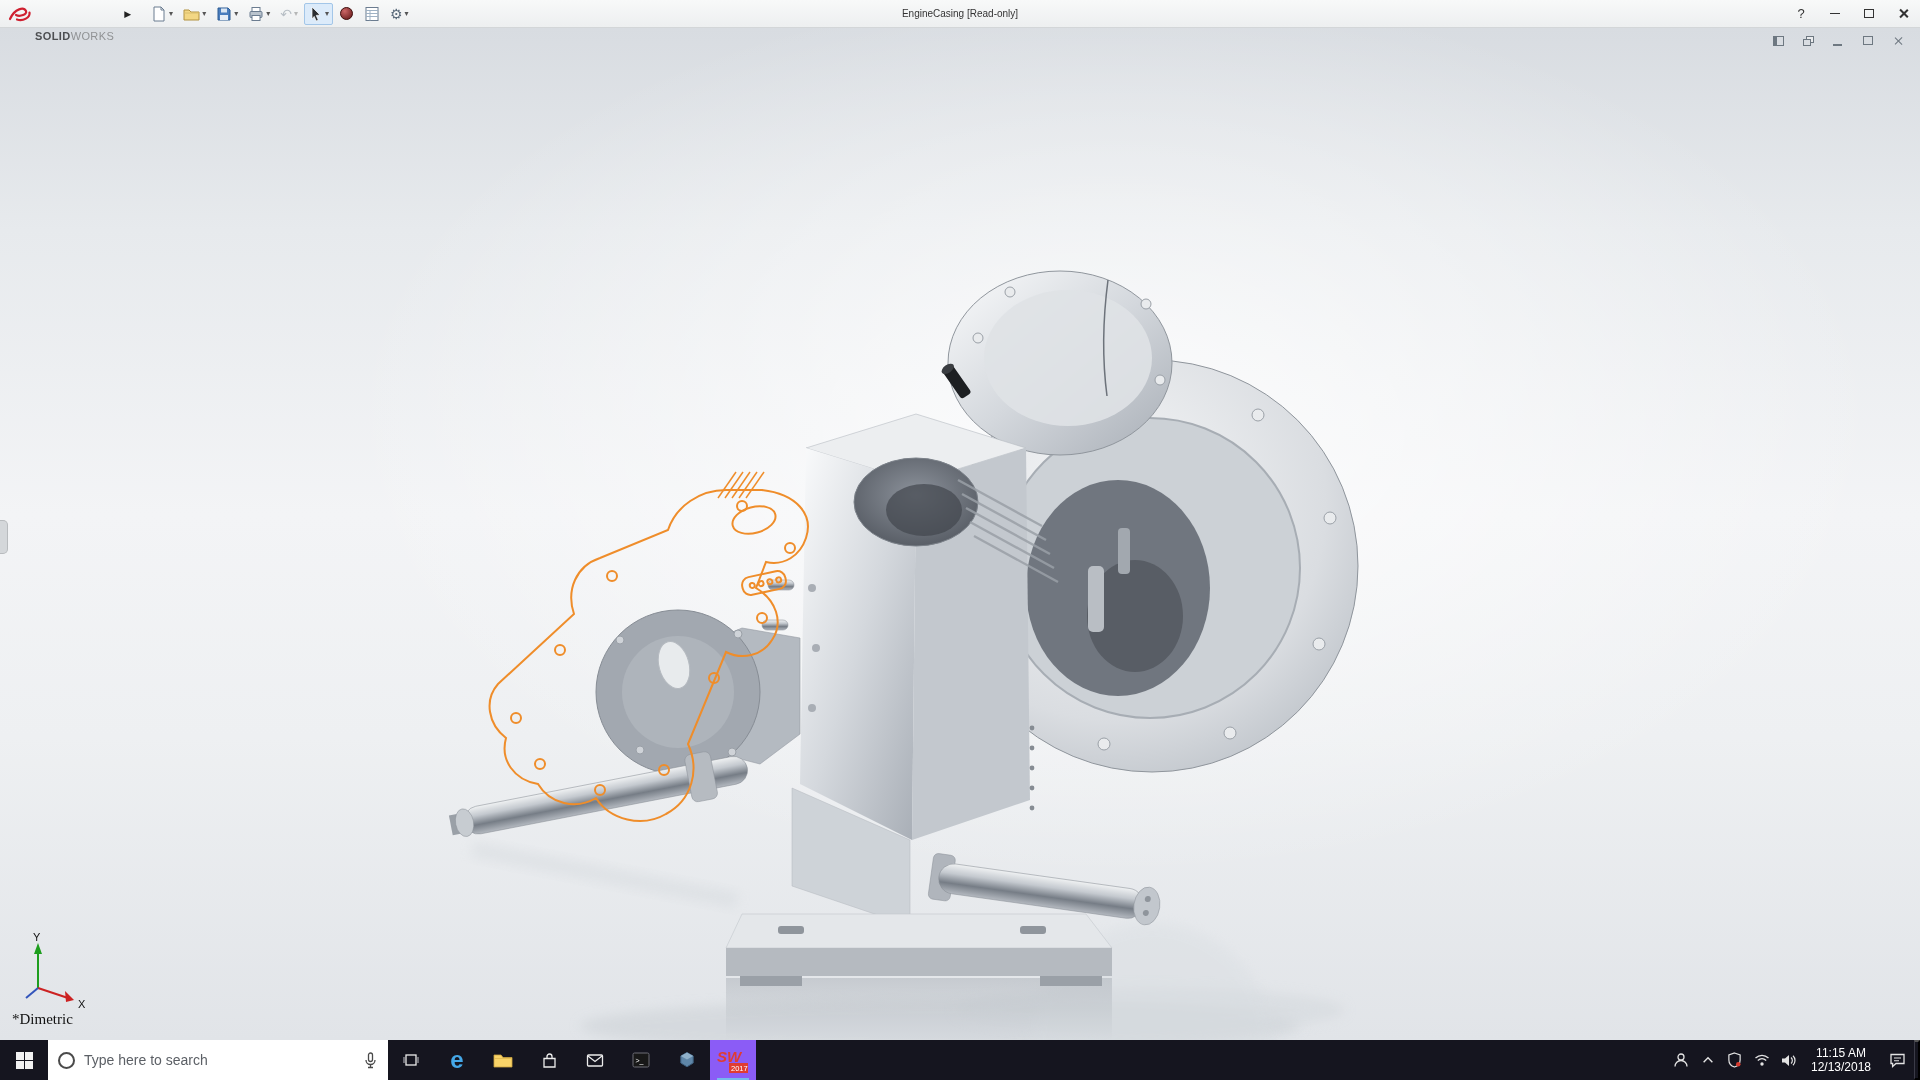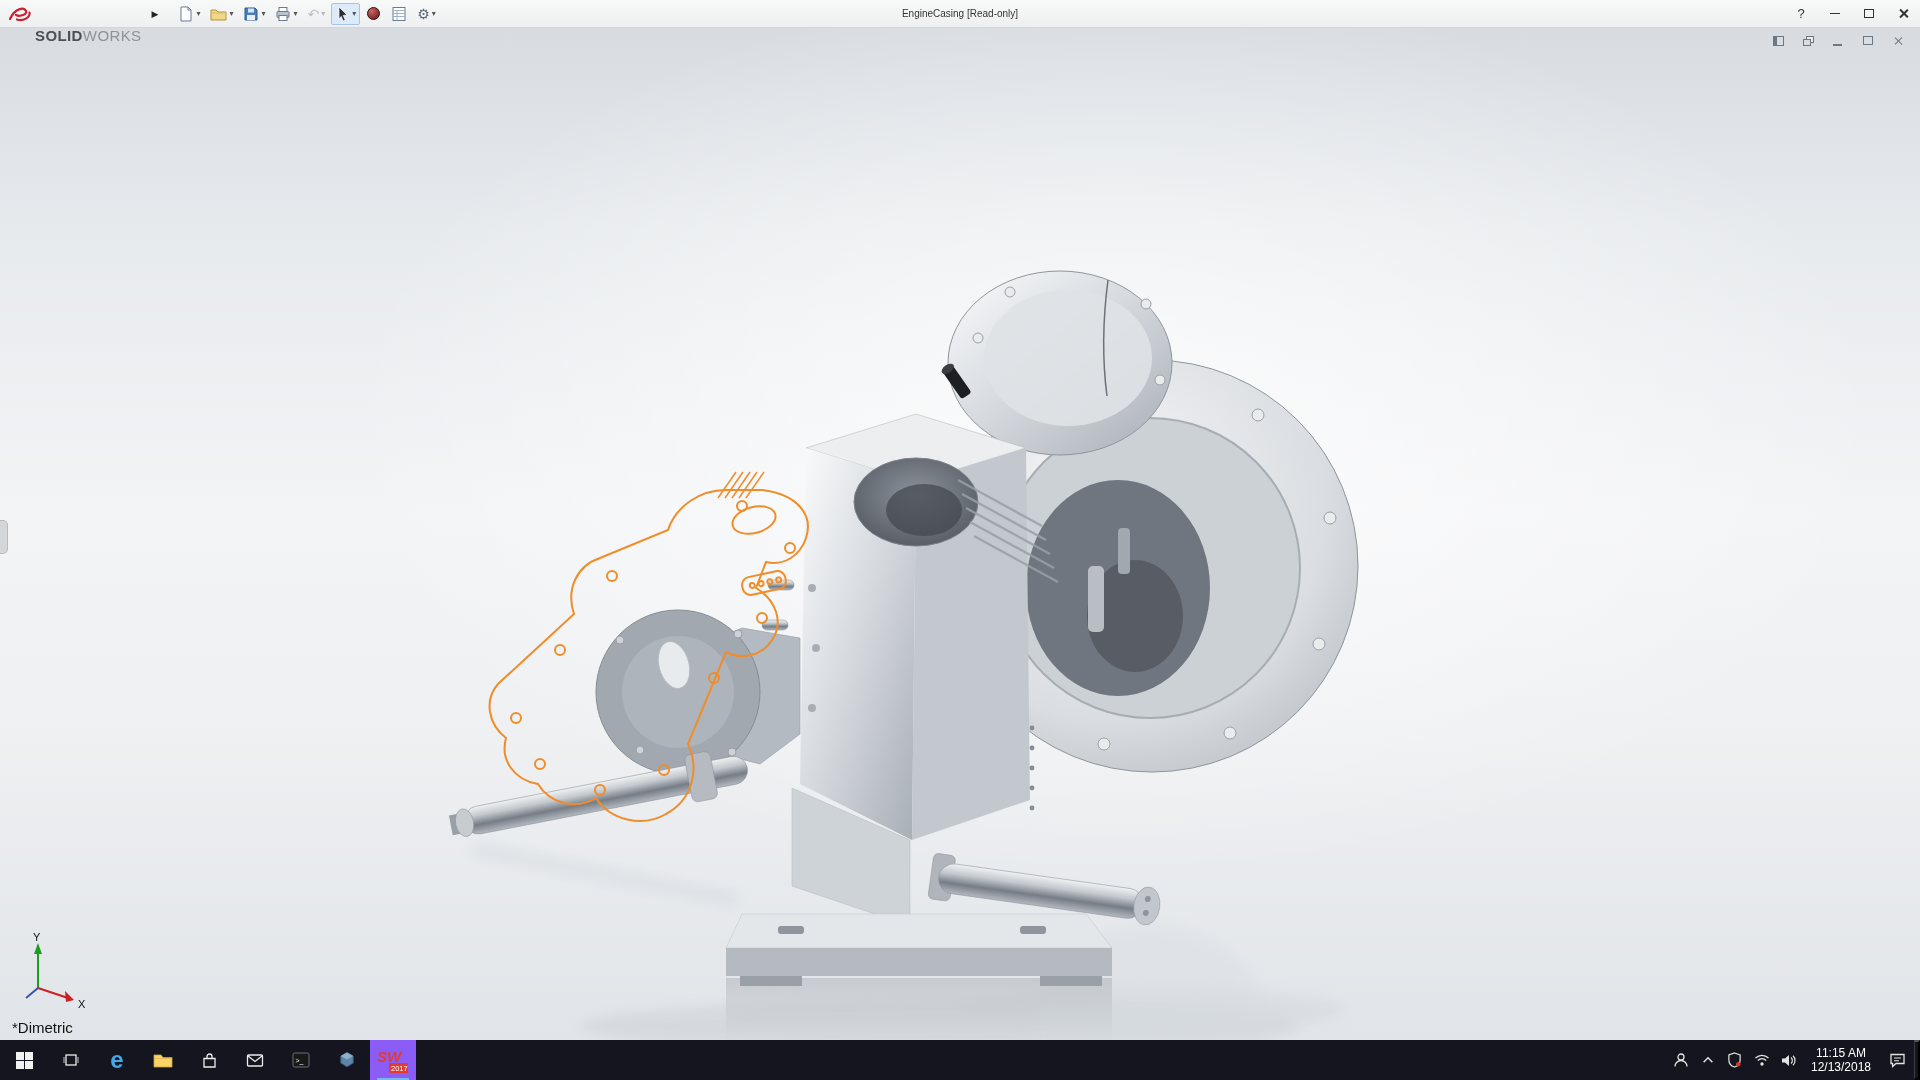--- a/index.html
+++ b/index.html
@@ -4,21 +4,21 @@
 <style>
   * { margin:0; padding:0; box-sizing:border-box; }
   html,body { width:1920px; height:1080px; overflow:hidden;
     font-family:"Liberation Sans", sans-serif; background:#e6e9ec; }
   .app { position:relative; width:1920px; height:1080px; display:flex; flex-direction:column; }
 
   
   .titlebar { height:28px; background:linear-gradient(#f8f9f9,#edeff0);
     border-bottom:1px solid #d3d6d8; display:flex; align-items:center; position:relative; z-index:10; }
   .logo { display:flex; align-items:center; gap:3px; padding:0 4px 0 8px; }
-  .brand { font-size:15px; letter-spacing:.4px; color:#5a5c5e;margin-top:44px; }
+  .brand { font-size:11px; letter-spacing:.4px; color:#5a5c5e;margin-top:44px; }
   .brand b { color:#4d4f52; }
   .brand .lt { font-weight:normal; color:#909294; }
   .flyout { background:none; border:none; font-size:9px; color:#222; padding:0 6px; cursor:pointer; height:100%; }
   .qtb { display:flex; align-items:center; margin-left:10px; gap:2px; }
   .tbb { display:flex; align-items:center; gap:2px; background:none; border:1px solid transparent;
     padding:2px 3px; border-radius:2px; cursor:pointer; }
   .tbb.active { background:#dcebfa; border-color:#a3c6e8; }
   .tbb.disabled { opacity:.38; }
   .chev { font-size:8px; color:#555; line-height:8px; }
   .glyph { font-size:14px; line-height:16px; color:#5a6a7a; }
@@ -44,21 +44,21 @@
   .dw-dock { width:11px; height:10px; border:1.2px solid #4a5560; border-left-width:4px; display:block; }
   .dw-rest { width:8px; height:7px; border:1.2px solid #4a5560; display:block; margin:3px 0 0 0;
     box-shadow:3px -3px 0 -1px #f0f1f2, 3px -3px 0 0 #4a5560; }
   .dw-min { width:9px; height:1.5px; background:#4a5560; display:block; margin-top:9px; }
   .dw-max { width:10px; height:9px; border:1.2px solid #4a5560; display:block; }
   .dw-x { width:10px; height:10px; position:relative; display:block; }
   .dw-x::before,.dw-x::after { content:""; position:absolute; left:4.5px; top:0; width:1.4px; height:10px; background:#4a5560; }
   .dw-x::before { transform:rotate(45deg); } .dw-x::after { transform:rotate(-45deg); }
   .edge-handle { position:absolute; left:0; top:492px; width:8px; height:34px; background:#d4d7da;
     border:1px solid #b8bbbe; border-left:none; border-radius:0 5px 5px 0; cursor:pointer; }
-  .view-label { position:absolute; left:12px; bottom:4px; font-size:15px; color:#111; }
+  .view-label { position:absolute; left:12px; bottom:12px; font-size:15px; color:#111;font-family:Liberation Serif, serif; }
   .triad { position:absolute; left:16px; bottom:24px; }
 
   
   .taskbar { height:40px; background:#15151f; display:flex; align-items:stretch; z-index:20; }
   .tb-start { width:48px; background:none; border:none; display:flex; align-items:center; justify-content:center; cursor:pointer; }
   .tb-search { width:340px; background:#ffffff; display:flex; align-items:center; gap:9px; padding:0 10px; }
   .cortana-ring { width:17px; height:17px; border:2px solid #4a4a4a; border-radius:50%; flex:0 0 auto; }
   .tb-search input { flex:1; border:none; outline:none; font-size:14px; color:#222; background:transparent;
     font-family:"Liberation Sans",sans-serif; }
   .tb-search input::placeholder { color:#5c6066; opacity:1; }
@@ -379,20 +379,28 @@
   <div class="taskbar">
     <button class="tb-start">
       <svg width="17" height="17" viewBox="0 0 17 17">
         <rect x="0" y="0" width="8" height="8" fill="#f2f2f2"></rect>
           <rect x="9" y="0" width="8" height="8" fill="#f2f2f2"></rect>
         <rect x="0" y="9" width="8" height="8" fill="#f2f2f2"></rect>
           <rect x="9" y="9" width="8" height="8" fill="#f2f2f2"></rect>
       </svg>
     </button>
 
+    <div class="tb-search">
+      <span class="cortana-ring"></span>
+      <input placeholder="Type here to search" style="">
+      <svg width="15" height="17" viewBox="0 0 15 17">
+        <rect x="5.5" y="1" width="4" height="8.5" rx="2" fill="none" stroke="#4a4a4a" stroke-width="1.3"></rect>
+        <path d="M3,8 a4.5,4.5 0 0 0 9,0 M7.5,12.5 v3 M5,15.5 h5" fill="none" stroke="#4a4a4a" stroke-width="1.3"></path>
+      </svg>
+    </div>
 
     <div class="tb-apps">
       <button class="tb-app">
         <svg width="18" height="18" viewBox="0 0 18 18">
           <rect x="4" y="4" width="10" height="10" fill="none" stroke="#ececec" stroke-width="1.3"></rect>
           <path d="M2,6 v6 M16,6 v6" stroke="#9a9aa2" stroke-width="1.3"></path>
         </svg>
       </button>
       <button class="tb-app">
         <span class="edge-e">e</span>

